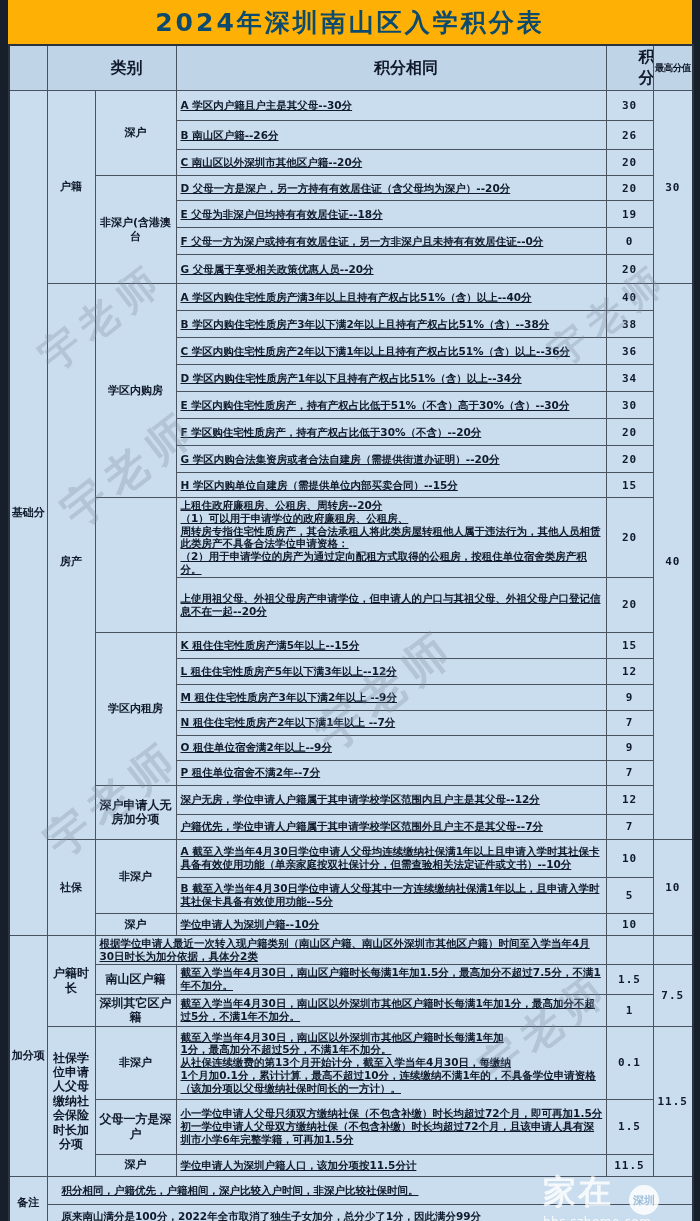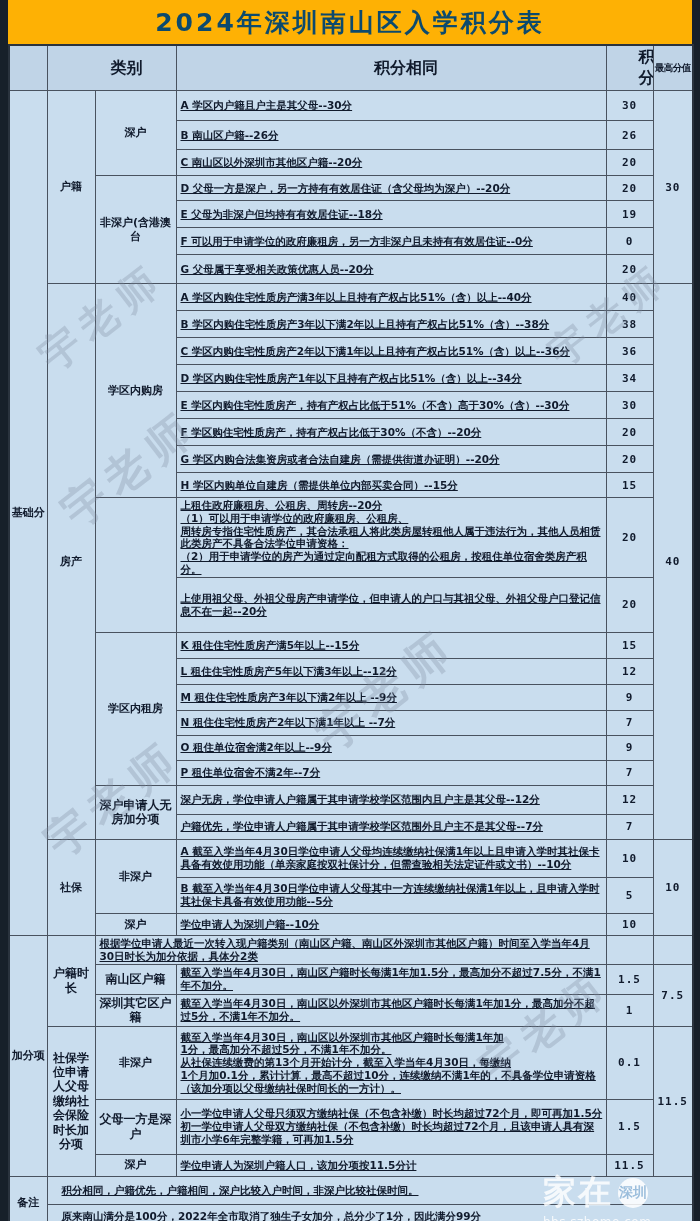--- a/index.html
+++ b/index.html
@@ -33,26 +33,26 @@
   }
   .score {
     font-family: "DejaVu Sans Mono", "Liberation Mono", monospace;
     font-size: 11px; text-align: center; letter-spacing: 1px; padding: 0;
   }
   .wm {
     position: absolute; font-weight: bold; color: rgba(125, 140, 160, 0.30);
     transform: rotate(-38deg); letter-spacing: 8px; white-space: nowrap; pointer-events: none;
   }
   .brand { position: absolute; left: 543px; top: 1170px; color: rgba(255,255,255,0.82); }
-  .brand-row { display: flex; align-items: center; }
+  .brand-row { display: flex; align-items: flex-end; }
   .brand-name { font-size: 33px; font-weight: bold; letter-spacing: 2px; }
   .brand-badge {
     width: 30px; height: 30px; border-radius: 50%; background: rgba(255,255,255,0.85);
-    color: #9cbedc; font-size: 14px; font-weight: bold;
-    display: flex; align-items: center; justify-content: center; margin-left: 5px;
+    color: #9cbedc; font-size: 11px; font-weight: bold;
+    display: flex; align-items: center; justify-content: center; margin-left: 16px;
   }
   .brand-site { font-size: 12px; margin-top: 0; letter-spacing: 0.5px; }
 </style>
 </head>
 <body>
 
 <div class="page">
   <div class="content">
     <div class="title-band">2024年深圳南山区入学积分表</div>
 
@@ -94,21 +94,21 @@
       <tr style="height:25px">
         <td class="cat" rowspan="4">非深户(含港澳台</td>
         <td class="desc">D 父母一方是深户，另一方持有有效居住证（含父母均为深户）--20分</td>
         <td class="score">20</td>
       </tr>
       <tr style="height:27px">
         <td class="desc">E 父母为非深户但均持有有效居住证--18分</td>
         <td class="score">19</td>
       </tr>
       <tr style="height:27px">
-        <td class="desc">F 可以用于申请学位的政府廉租房，另一方非深户且未持有有效居住证--0分</td>
+        <td class="desc">F 父母一方为深户或持有有效居住证，另一方非深户且未持有有效居住证--0分</td>
         <td class="score">0</td>
       </tr>
       <tr style="height:29px">
         <td class="desc">G 父母属于享受相关政策优惠人员--20分</td>
         <td class="score">20</td>
       </tr>
 
       <tr style="height:27px">
         <td class="cat" rowspan="18">房产</td>
         <td class="cat" rowspan="8">学区内购房</td>

